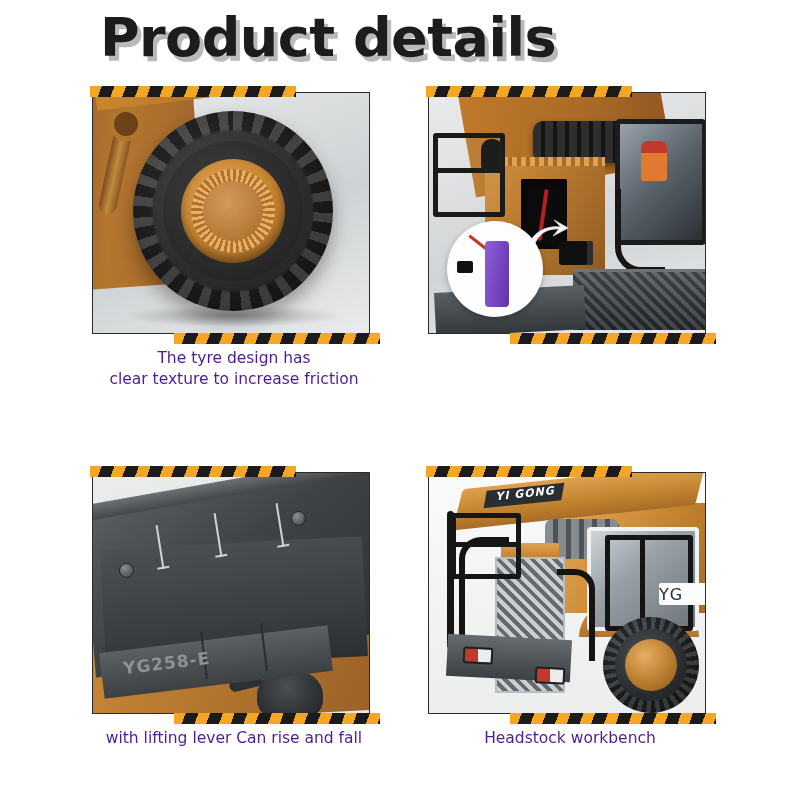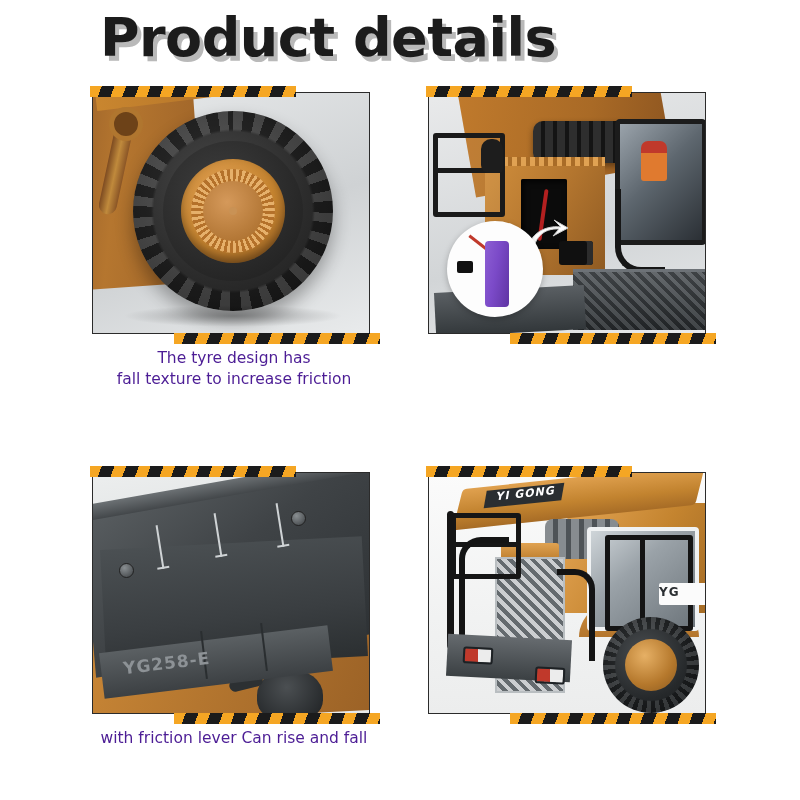--- a/index.html
+++ b/index.html
@@ -361,22 +361,22 @@
   .ph4 .cabbars:after {
     content: ""; position: absolute; left: 30px; top: -5px; width: 5px; bottom: -5px;
     background: #141414;
   }
   .ph4 .ygplate {
     position: absolute; right: -2px; top: 110px; width: 48px; height: 22px;
     background: #fbfbfb; border-radius: 2px;
   }
   .ph4 .yglabel {
     position: absolute; right: 2px; top: 112px; width: 44px;
-    font-family: "DejaVu Sans", sans-serif; font-weight: bold;
-    font-size: 12px; letter-spacing: 1px; color: #2b2f32;
+    font-family: "DejaVu Sans", sans-serif; font-weight: normal;
+    font-size: 16px; letter-spacing: 1px; color: #2b2f32;
   }
   .ph4 .tank {
     position: absolute; left: 116px; top: 46px; width: 74px; height: 40px;
     border-radius: 8px;
     background: repeating-linear-gradient(90deg,#878c90 0 8px,#4e5357 8px 13px);
   }
   .ph4 .radiator {
     position: absolute; left: 66px; top: 84px; width: 66px; height: 132px;
     background:
       repeating-linear-gradient(45deg, rgba(255,255,255,.55) 0 4px, rgba(90,96,100,.8) 4px 8px),
@@ -467,21 +467,21 @@
         <div class="rim-outer"></div>
         <div class="rim-bolts"></div>
         <div class="hub"></div>
         <div class="hubdot"></div>
       </div>
       <div class="shadow"></div>
     </div>
 
     <div class="caption">
       <div>The tyre design has</div>
-      <div>fall texture to increase friction</div>
+      <div>clear texture to increase friction</div>
     </div>
   </div>
 
   <div class="panel p2">
     <div class="hazard top"></div>
     <div class="hazard bot"></div>
 
     <div class="photo ph2">
       <div class="hoodtop"></div>
       <div class="drum"></div>
@@ -528,21 +528,21 @@
       <div class="bolt r"></div>
       <div class="wheel"></div>
       <div class="hyd"></div>
       <div class="lip"></div>
       <div class="lipline"></div>
       <div class="lipline2"></div>
       <div class="bucketlabel">YG258-E</div>
     </div>
 
     <div class="caption narrow">
-      <div>with friction lever Can rise and fall</div>
+      <div>with lifting lever Can rise and fall</div>
     </div>
   </div>
 
   <div class="panel p4">
     <div class="hazard top"></div>
     <div class="hazard bot"></div>
 
     <div class="photo ph4">
       <div class="bed"></div>
       <div class="hood"></div>
@@ -562,15 +562,18 @@
       <div class="frontbar"></div>
       <div class="bumper"></div>
       <div class="lamp a"></div>
       <div class="lamp b"></div>
       <div class="wheel">
         <div class="tread"></div>
         <div class="rim"></div>
       </div>
     </div>
 
+    <div class="caption">
+      <div>Headstock workbench</div>
+    </div>
   </div>
 
 </div>
 
 </body></html>

